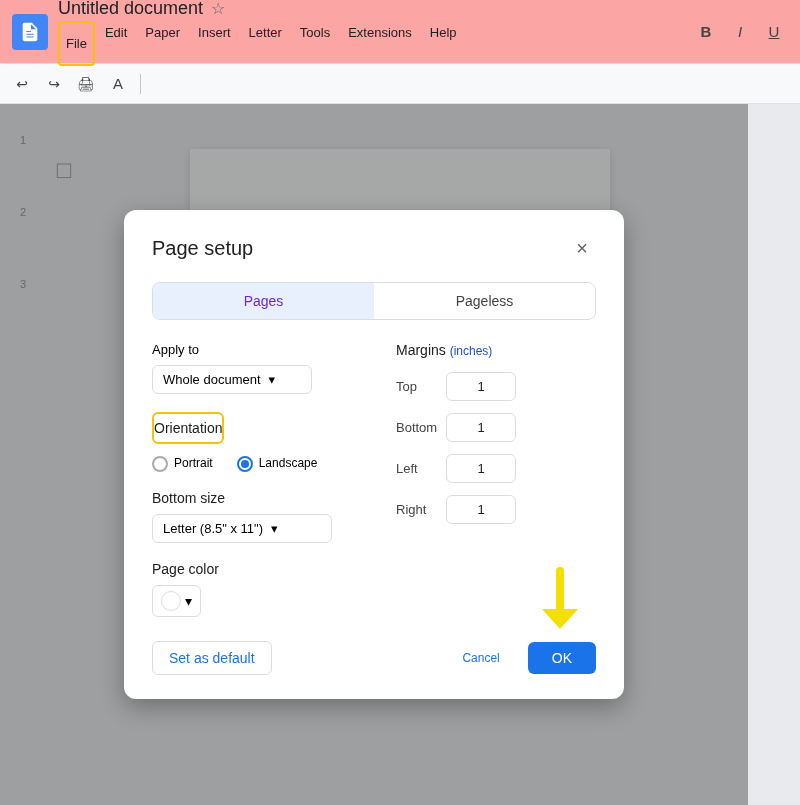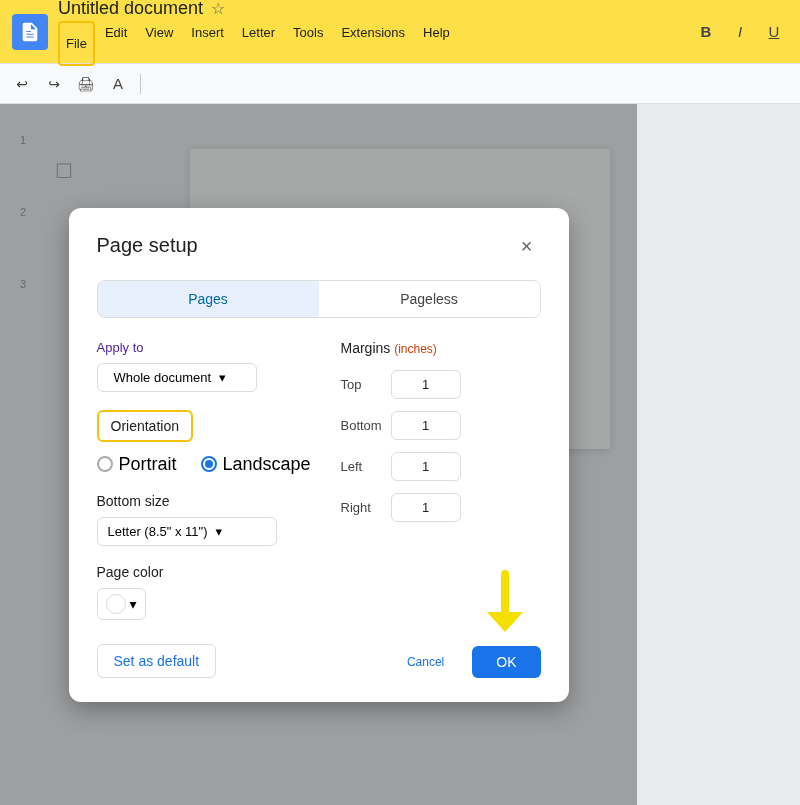--- a/index.html
+++ b/index.html
@@ -7,21 +7,21 @@
       width: 800px;
       height: 805px;
       overflow: hidden;
       font-family: 'Google Sans', Arial, sans-serif;
       font-size: 14px;
       background: #e8eaed;
     }
 
     
     .topbar {
-      background: #fde047;
+      background: #fca5a5;
       height: 64px;
       display: flex;
       align-items: center;
       padding: 0 12px;
       border-bottom: 1px solid #e0e0e0;
     }
     .doc-icon {
       width: 36px;
       height: 36px;
       background: #4285f4;
@@ -124,21 +124,21 @@
       gap: 60px;
       color: #999;
       font-size: 11px;
     }
 
     
     .overlay {
       position: absolute;
       top: 0;
       left: 0;
-      width: 637px;
+      width: 748px;
       height: 701px;
       background: rgba(0,0,0,0.32);
       display: flex;
       align-items: center;
       justify-content: center;
       z-index: 100;
     }
 
     
     .dialog {
@@ -185,68 +185,67 @@
     .tab {
       flex: 1;
       padding: 10px 0;
       text-align: center;
       font-size: 14px;
       cursor: pointer;
       font-weight: 500;
     }
     .tab.active {
       background: #e8f0fe;
-      color: #0369a1;
+      color: #6d28d9;
     }
     .tab.inactive {
       background: #fff;
       color: #444;
     }
 
     
     .section-label {
       font-size: 13px;
-      color: #4c1d95;
+      color: #000000;
       margin-bottom: 8px;
     }
     .select-wrapper {
       display: inline-flex;
       align-items: center;
       border: 1px solid #dadce0;
       border-radius: 6px;
-      padding: 6px 16px;
+      padding: 6px 10px;
       font-size: 13px;
       cursor: pointer;
       gap: 8px;
       margin-bottom: 18px;
       min-width: 160px;
     }
 
     
     .orientation-box {
       border: 2px solid #f4c20d;
       border-radius: 6px;
-      padding: 6px 12px;
+      padding: 6px 0;
       display: inline-block;
       font-size: 14px;
       font-weight: 500;
       color: #202124;
       margin-bottom: 12px;
     }
     .radio-group {
       display: flex;
       gap: 24px;
       margin-bottom: 18px;
       align-items: center;
     }
     .radio-option {
       display: flex;
-      align-items: center;
       gap: 6px;
-      font-size: 18px;
+      font-size: 12px;
       cursor: pointer;
     }
     .radio-circle {
       width: 16px;
       height: 16px;
       border-radius: 50%;
       border: 2px solid #aaa;
       display: flex;
       align-items: center;
       justify-content: center;
@@ -311,21 +310,21 @@
 
     
     .margins-title {
       font-size: 14px;
       font-weight: 500;
       color: #202124;
       margin-bottom: 14px;
     }
     .margins-subtitle {
       font-size: 12px;
-      color: #c2410c;
+      color: #1d4ed8;
       font-weight: 400;
     }
     .margin-row {
       display: flex;
       align-items: center;
       justify-content: flex-start;
       margin-bottom: 12px;
     }
     .margin-label {
       font-size: 13px;
@@ -340,21 +339,21 @@
       font-size: 13px;
       text-align: center;
       outline: none;
       color: #202124;
     }
 
     
     .dialog-footer {
       display: flex;
       justify-content: space-between;
-      align-items: flex-end;
+      align-items: center;
       margin-top: 24px;
       position: relative;
     }
     .btn-default {
       padding: 8px 16px;
       border: 1px solid #dadce0;
       background: #fff;
       border-radius: 6px;
       font-size: 14px;
       color: #1a73e8;
@@ -421,21 +420,21 @@
     </svg>
   </div>
   <div class="title-area">
     <div class="doc-title-row">
       <span class="doc-title">Untitled document</span>
       <span class="star-icon">☆</span>
     </div>
     <div class="menu-bar">
       <span class="menu-item file-highlighted">File</span>
       <span class="menu-item">Edit</span>
-      <span class="menu-item">View</span>
+      <span class="menu-item">Paper</span>
       <span class="menu-item">Insert</span>
       <span class="menu-item">Letter</span>
       <span class="menu-item">Tools</span>
       <span class="menu-item">Extensions</span>
       <span class="menu-item">Help</span>
     </div>
   </div>
   <div class="toolbar-right">
     <span class="toolbar-btn bold-btn">B</span>
     <span class="toolbar-btn italic-btn">I</span>

